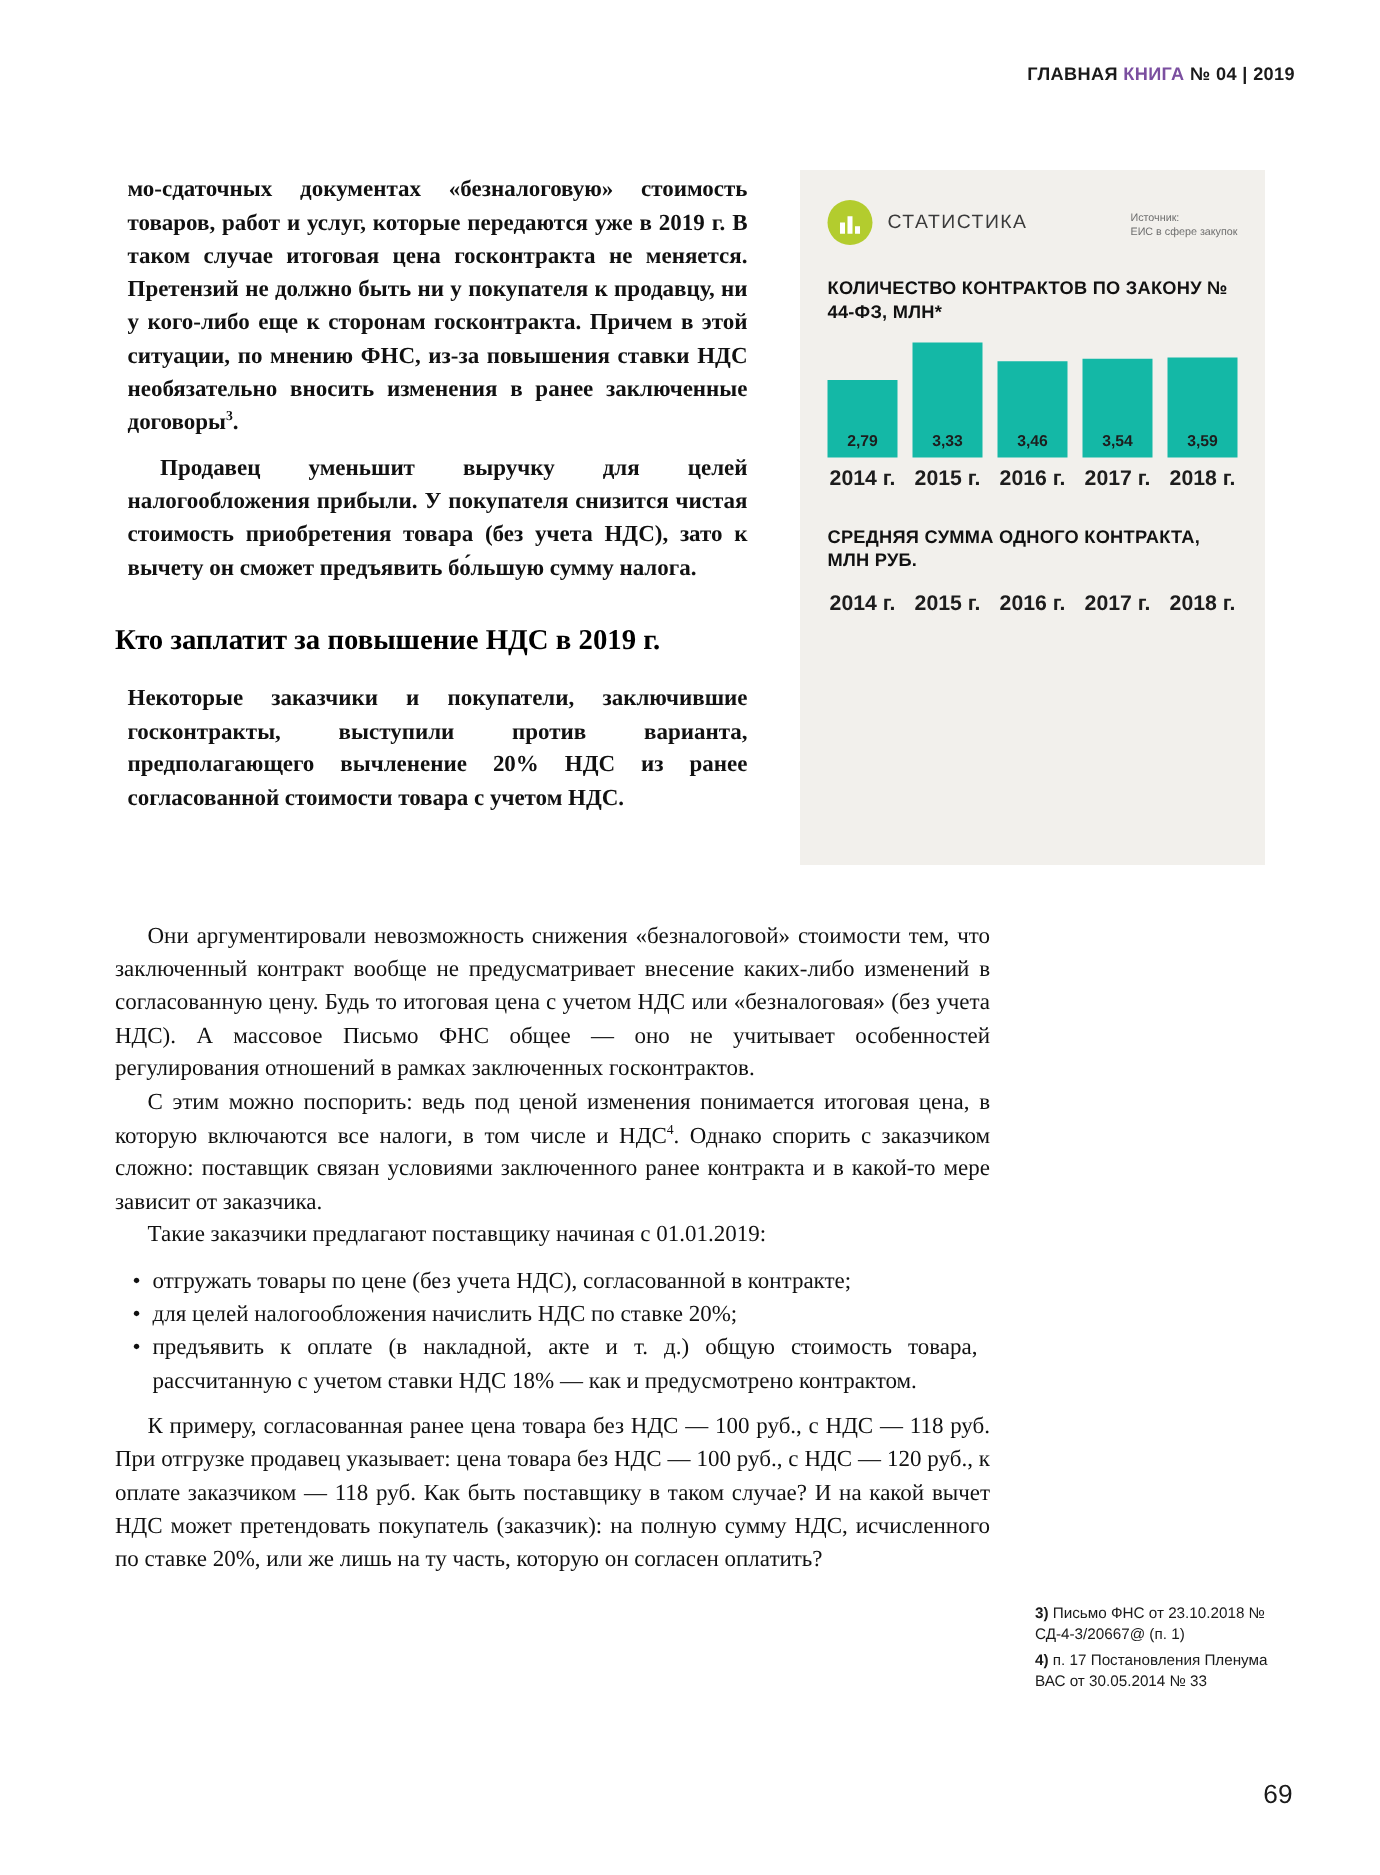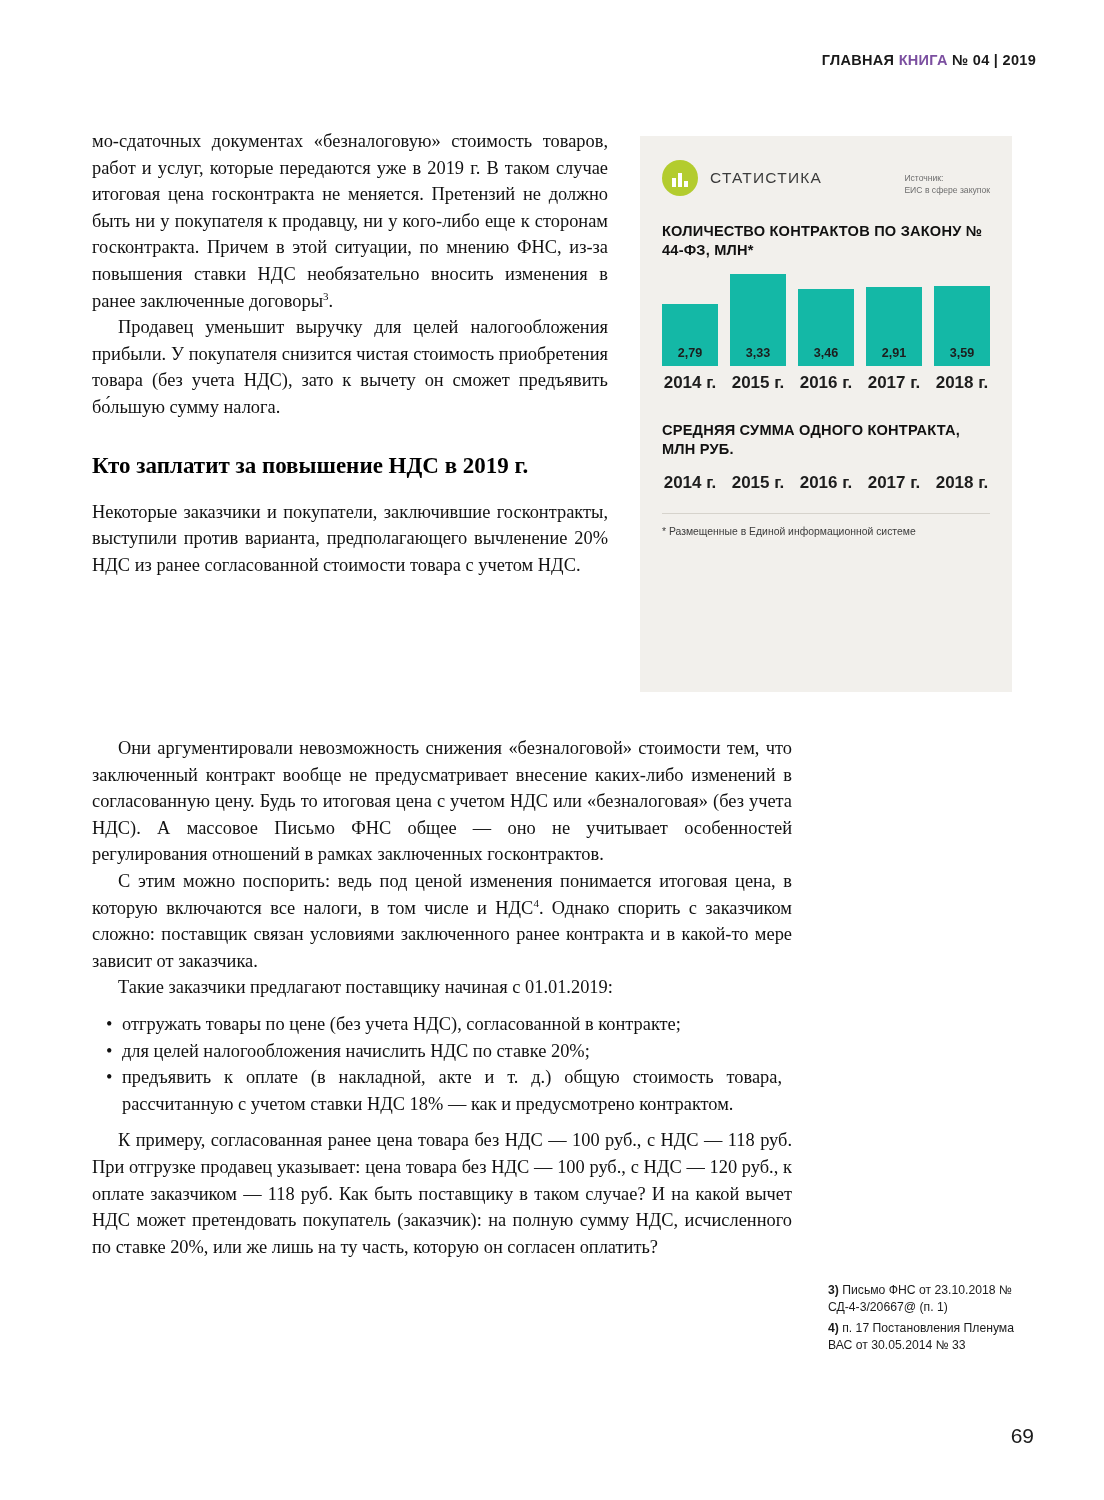--- a/index.html
+++ b/index.html
@@ -44,22 +44,23 @@
     position: absolute;
     left: 92px;
     top: 128px;
     width: 516px;
     font-size: 18.4px;
     line-height: 26.6px;
     text-align: justify;
     color: #111;
   }
   .col-left p {
-    margin: 0;
+    margin: 10px;
     text-indent: 0;
+    font-weight: bold;
   }
   .col-left p.indent {
     text-indent: 26px;
   }
   .sup {
     font-size: 11px;
     vertical-align: super;
     line-height: 0;
   }
 
@@ -111,21 +112,21 @@
     top: 136px;
     width: 372px;
     height: 556px;
     background: #f2f0ec;
     box-sizing: border-box;
     padding: 24px 22px 18px 22px;
     font-family: "Liberation Sans", sans-serif;
   }
   .info-head {
     display: flex;
-    align-items: flex-end;
+    align-items: center;
     justify-content: space-between;
     margin-bottom: 26px;
   }
   .info-head-left {
     display: flex;
     align-items: center;
     gap: 12px;
   }
   .stat-badge {
     width: 36px;
@@ -296,21 +297,21 @@
               <span>3,33</span>
             </div>
         </div>
         <div class="bar-wrap">
           <div class="bar" style="height:77px">
               <span>3,46</span>
             </div>
         </div>
         <div class="bar-wrap">
           <div class="bar" style="height:79px">
-              <span>2,91</span>
+              <span>3,54</span>
             </div>
         </div>
         <div class="bar-wrap">
           <div class="bar" style="height:80px">
               <span>3,59</span>
             </div>
         </div>
       </div>
       <div class="labels">
         <span>2014 г.</span>
@@ -327,21 +328,20 @@
       <div class="chart-title">СРЕДНЯЯ СУММА ОДНОГО КОНТРАКТА, МЛН РУБ.</div>
       <div class="labels">
         <span>2014 г.</span>
         <span>2015 г.</span>
         <span>2016 г.</span>
         <span>2017 г.</span>
         <span>2018 г.</span>
       </div>
     </div>
 
-    <div class="note">* Размещенные в Единой информационной системе</div>
   </div>
 
   <div class="full-text">
     <p>Они аргументировали невозможность снижения «безналоговой» стоимости тем, что заключенный контракт вообще не предусматривает внесение каких-либо изменений в согласованную цену. Будь то итоговая цена с учетом НДС или «безналоговая» (без учета НДС). А массовое Письмо ФНС общее — оно не учитывает особенностей регулирования отношений в рамках заключенных госконтрактов.</p>
     <p><span>С этим можно поспорить: ведь под ценой изменения понимается итоговая цена, в которую включаются все налоги, в том числе и НДС</span><span class="sup">4</span><span>. Однако спорить с заказчиком сложно: поставщик связан условиями заключенного ранее контракта и в какой-то мере зависит от заказчика.</span></p>
     <p>Такие заказчики предлагают поставщику начиная с 01.01.2019:</p>
     <ul class="bullets">
       <li>отгружать товары по цене (без учета НДС), согласованной в контракте;</li>
       <li>для целей налогообложения начислить НДС по ставке 20%;</li>
       <li>предъявить к оплате (в накладной, акте и т. д.) общую стоимость товара, рассчитанную с учетом ставки НДС 18% — как и предусмотрено контрактом.</li>

